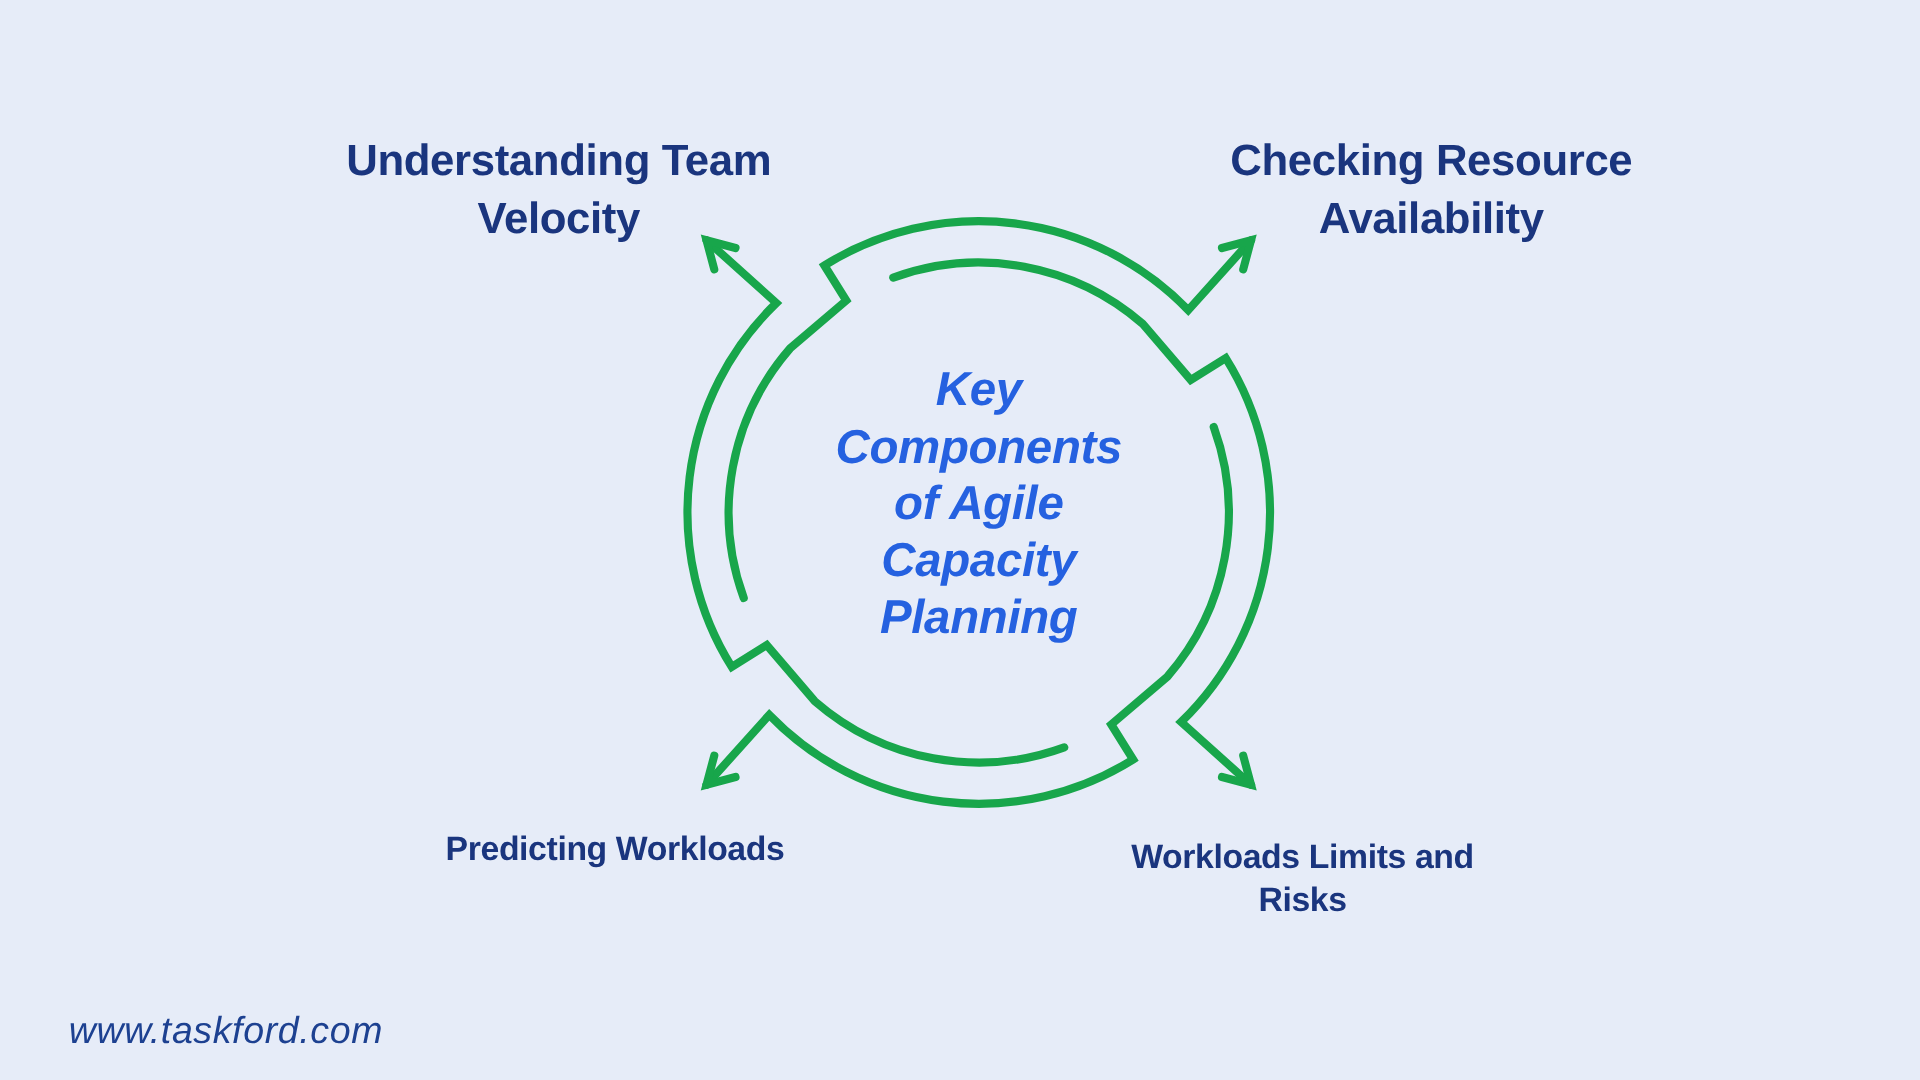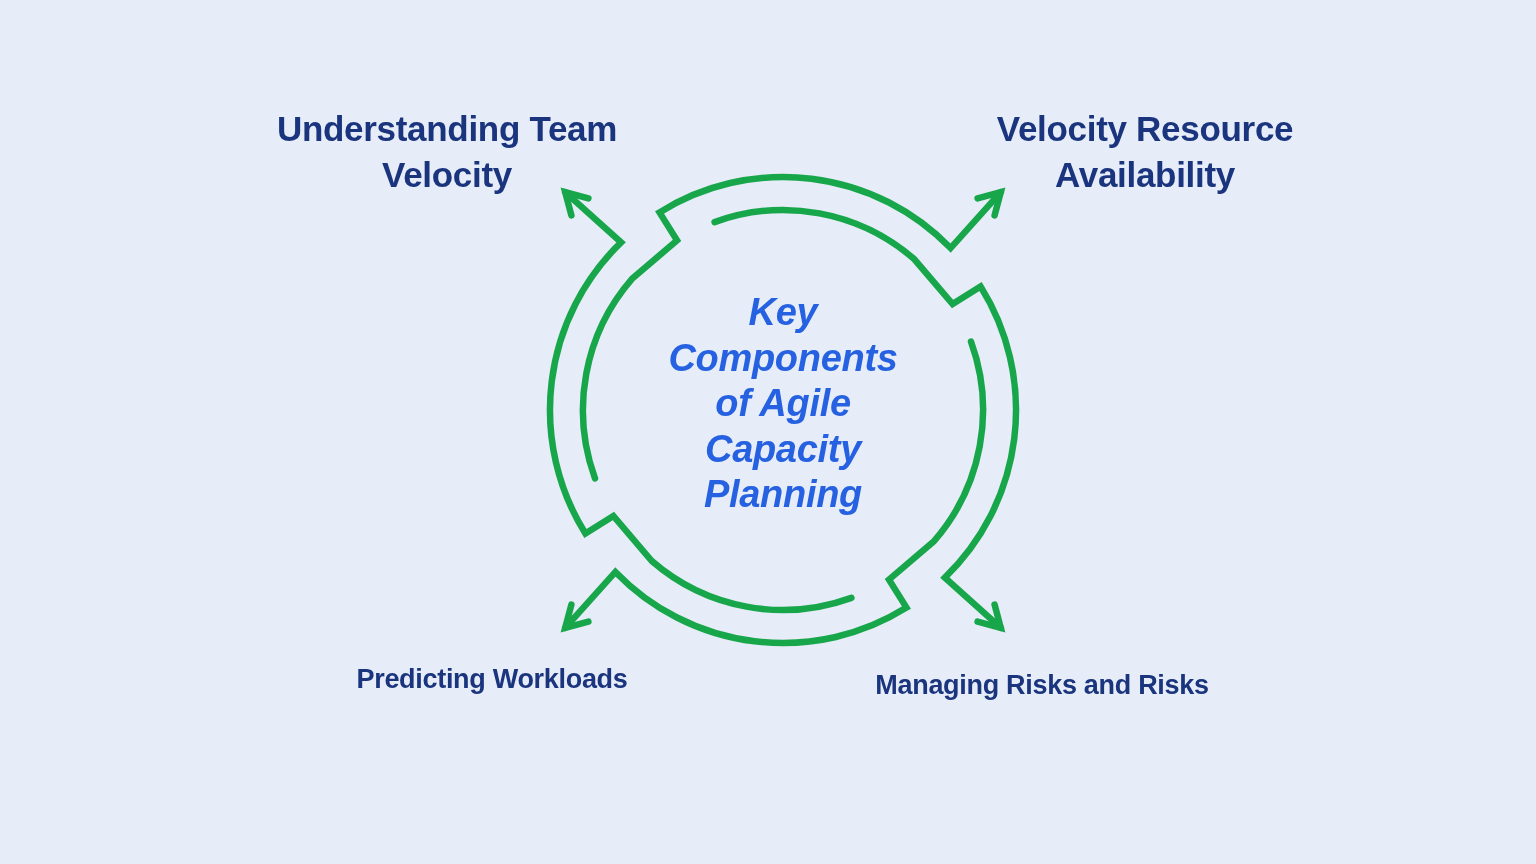--- a/index.html
+++ b/index.html
@@ -74,22 +74,23 @@
 
     <path d="M 851.4 597.9 A 200 200 0 0 1 651.8 561.0 L 613.4 516.0 L 585.4 533.5 A 233 233 0 0 1 621.1 242.4 L 565.2 192.2"></path>
     <path d="M 588.4 198.4 L 565.2 192.2 L 571.4 215.4"></path>
 
     <path d="M 595.0 478.4 A 200 200 0 0 1 632.0 278.8 L 677.0 240.4 L 659.5 212.4 A 233 233 0 0 1 950.6 248.1 L 1000.8 192.2"></path>
     <path d="M 977.6 198.4 L 1000.8 192.2 L 994.6 215.4"></path>
   </svg>
 
   <div class="node-label" style="left:217px;top:106px;width:460px;">Understanding Team Velocity</div>
 
-  <div class="node-label" style="left:915px;top:106px;width:460px;">Velocity Resource Availability</div>
+  <div class="node-label" style="left:915px;top:106px;width:460px;">Checking Resource Availability</div>
 
   <div class="node-label small" style="left:342px;top:662px;width:300px;">Predicting Workloads</div>
 
-  <div class="node-label small" style="left:872px;top:668px;width:340px;">Managing Risks and Risks</div>
+  <div class="node-label small" style="left:872px;top:668px;width:340px;">Workloads Limits and Risks</div>
 
   <div class="center-title">Key Components of Agile Capacity Planning</div>
 
+  <div class="footer-url">www.taskford.com</div>
 
 </div>
 
 </body></html>

